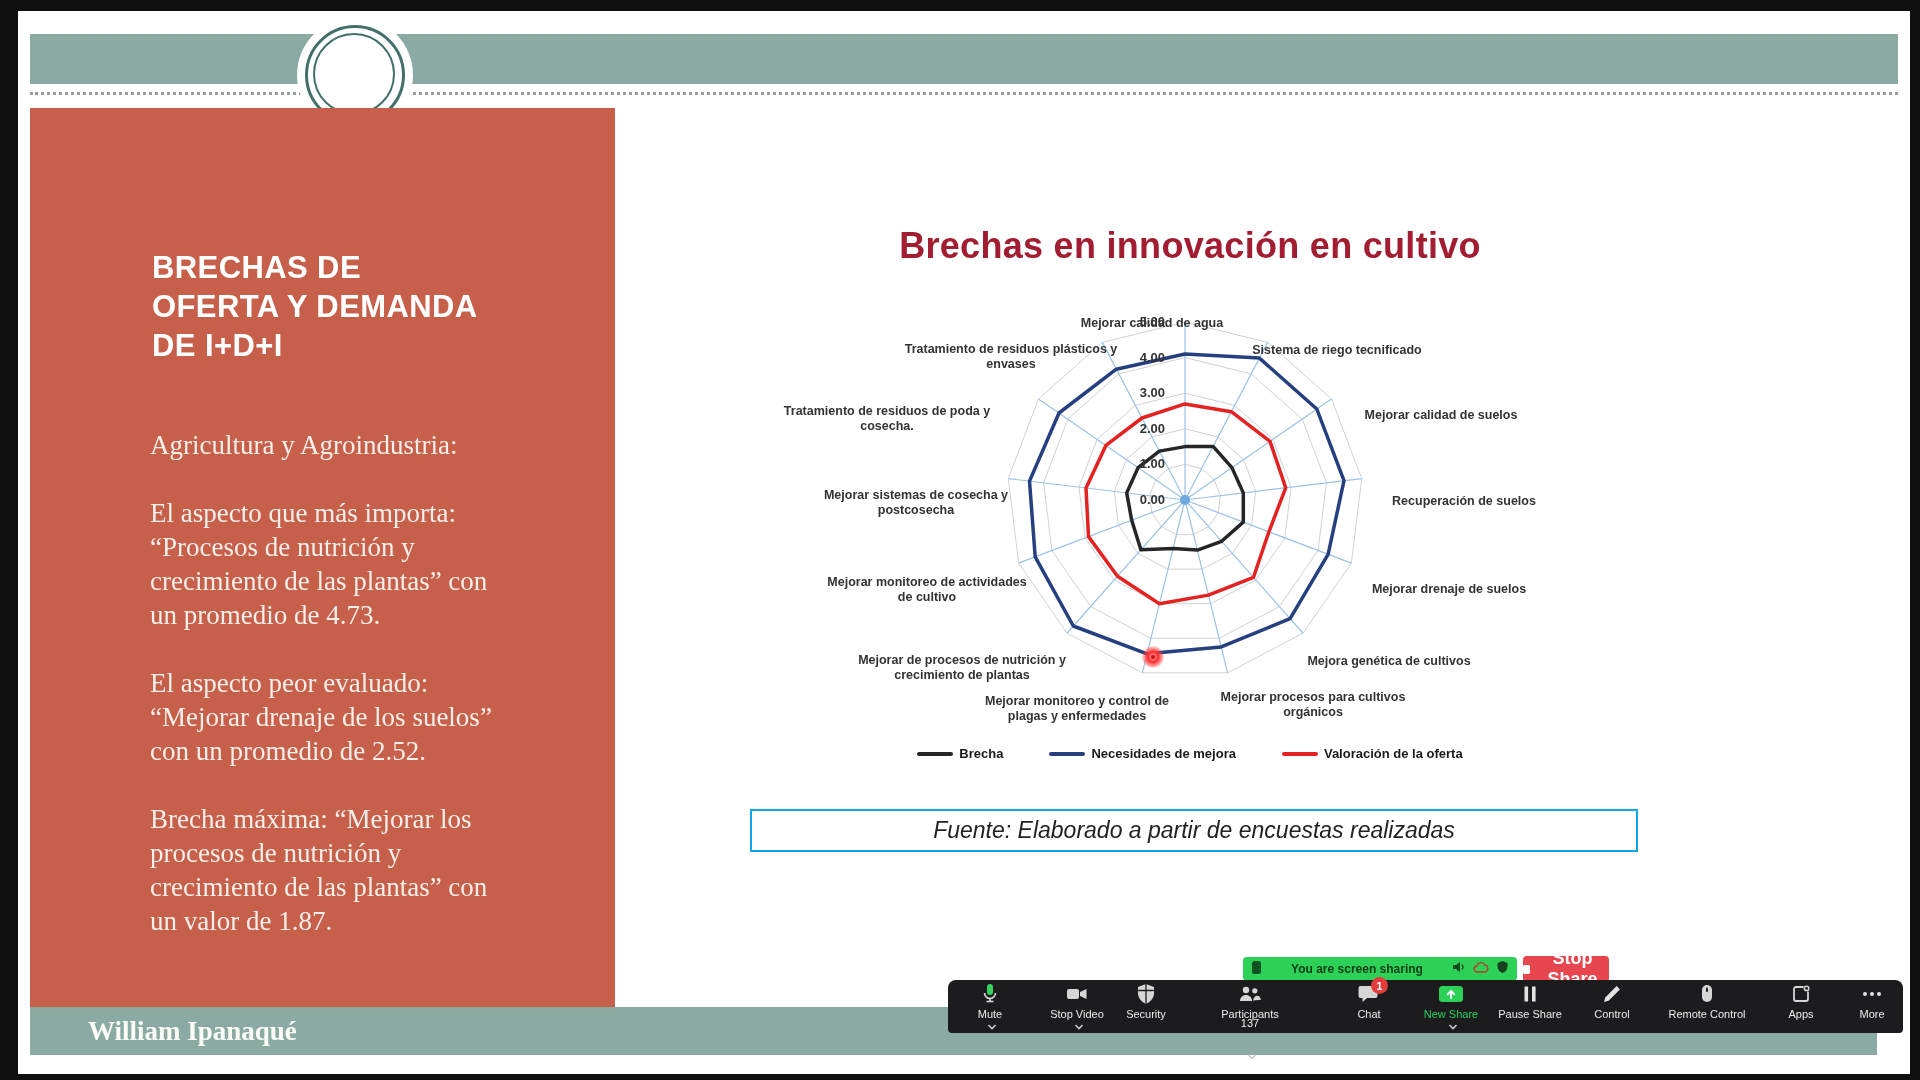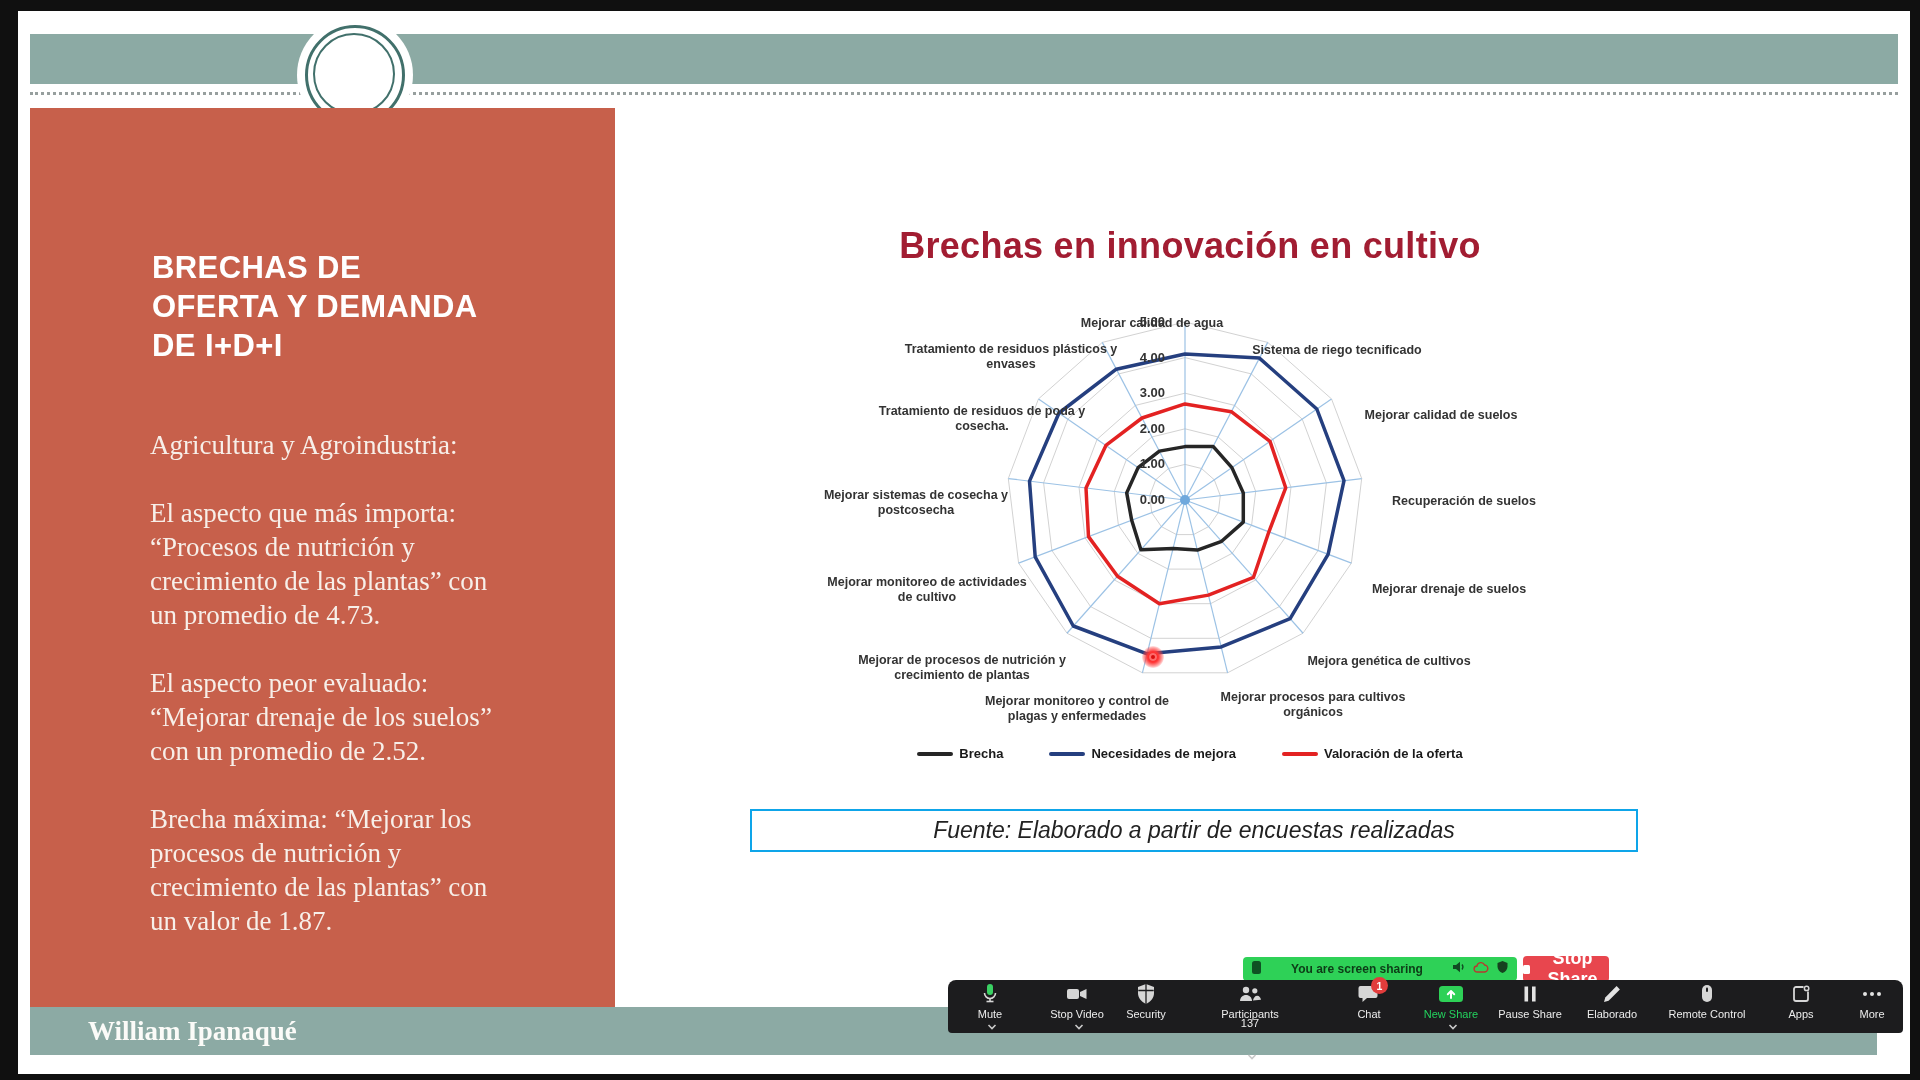--- a/index.html
+++ b/index.html
@@ -135,21 +135,21 @@
       <div class="axis-label" style="left: 1337px; top: 330px; width: 170px;">Sistema de riego tecnificado</div>
       <div class="axis-label" style="left: 1441px; top: 395px; width: 280px;">Mejorar calidad de suelos</div>
       <div class="axis-label" style="left: 1464px; top: 481px; width: 250px;">Recuperación de suelos</div>
       <div class="axis-label" style="left: 1449px; top: 569px; width: 250px;">Mejorar drenaje de suelos</div>
       <div class="axis-label" style="left: 1389px; top: 641px; width: 260px;">Mejora genética de cultivos</div>
       <div class="axis-label" style="left: 1313px; top: 685px; width: 230px;">Mejorar procesos para cultivos orgánicos</div>
       <div class="axis-label" style="left: 1077px; top: 689px; width: 200px;">Mejorar monitoreo y control de plagas y enfermedades</div>
       <div class="axis-label" style="left: 962px; top: 648px; width: 235px;">Mejorar de procesos de nutrición  y crecimiento de plantas</div>
       <div class="axis-label" style="left: 927px; top: 570px; width: 215px;">Mejorar monitoreo de actividades de cultivo</div>
       <div class="axis-label" style="left: 916px; top: 483px; width: 205px;">Mejorar sistemas de cosecha y postcosecha</div>
-      <div class="axis-label" style="left: 982px; top: 399px; width: 260px;">Tratamiento de residuos de poda y cosecha.</div>
+      <div class="axis-label" style="left: 887px; top: 399px; width: 260px;">Tratamiento de residuos de poda y cosecha.</div>
       <div class="axis-label" style="left: 1011px; top: 337px; width: 235px;">Tratamiento de residuos plásticos y envases</div>
     </div>
   <div class="legend abs" id="legend">
       <div class="legend-item">
         <span class="legend-swatch" style="background: rgb(38, 38, 38);"></span>
         <span class="legend-label">Brecha</span>
       </div>
       <div class="legend-item">
         <span class="legend-swatch" style="background: rgb(37, 63, 127);"></span>
         <span class="legend-label">Necesidades de mejora</span>
@@ -301,21 +301,21 @@
         <div class="tb-label">Pause Share</div>
       </div>
       <div class="tb-btn" style="left: 609px;">
         <div class="tb-iconrow">
           <span style="display: inline-flex; align-items: center;">
             <svg width="22" height="22" viewBox="0 0 22 22">
               <path d="M3 19l1.3-4.6L15.6 3.1l3.3 3.3L7.6 17.7 3 19z" fill="#e3e3e3"></path>
             </svg>
           </span>
         </div>
-        <div class="tb-label">Elaborado</div>
+        <div class="tb-label">Control</div>
       </div>
       <div class="tb-btn" style="left: 704px;">
         <div class="tb-iconrow">
           <span style="display: inline-flex; align-items: center;">
             <svg width="16" height="22" viewBox="0 0 16 22">
               <rect x="3" y="2" width="10" height="17" rx="5" fill="#d6d6d6"></rect>
               <rect x="7" y="4.5" width="2" height="4.5" rx="1" fill="#1c1c1e"></rect>
             </svg>
           </span>
         </div>

